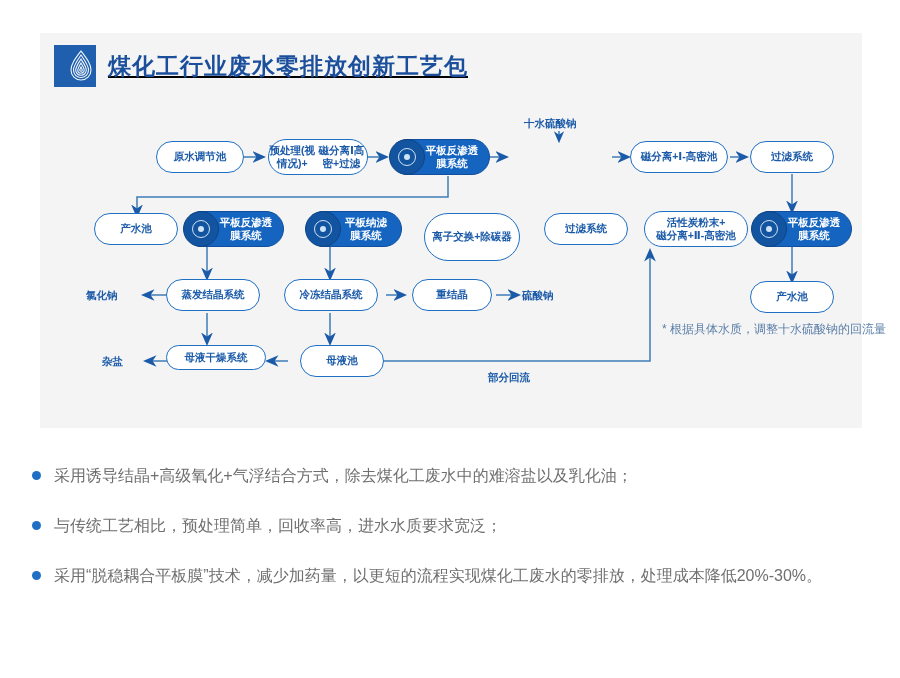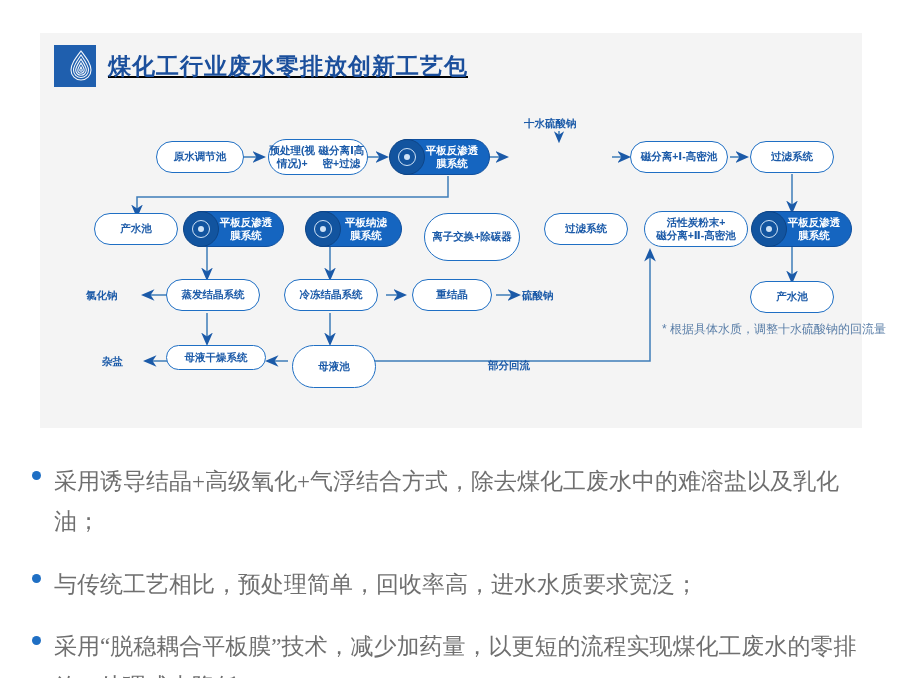--- a/index.html
+++ b/index.html
@@ -59,21 +59,21 @@
     position:absolute;font-size:12px;color:#5b7fa8;white-space:nowrap;z-index:2;
     font-weight:normal;
   }
   
   .bullets{position:absolute;left:32px;top:462px;width:850px;}
   .bullet{display:flex;align-items:flex-start;margin-bottom:22px;}
   .dot{
     width:9px;height:9px;border-radius:50%;background:#1f6fc4;
     margin:9px 13px 0 0;flex:none;
   }
-  .btxt{font-size:23px;line-height:1.75;color:#6f6f6f;max-width:820px;font-family:Liberation Serif, serif;}
+  .btxt{font-size:16px;line-height:1.75;color:#6f6f6f;max-width:820px;}
 </style>
 </head>
 <body>
 
 <div class="card">
 
   <div class="hdr">
     <div class="logo">
       <svg width="42" height="42" viewBox="0 0 42 42">
         <rect x="0" y="0" width="42" height="42" fill="#1f5fae"></rect>
@@ -234,25 +234,25 @@
     <div class="node" style="left:710px;top:248px;width:84px;height:32px;">
       <span class="lbl">产水池</span>
     </div>
 
     <div class="plain" style="left:62px;top:322px;">杂盐</div>
 
     <div class="node" style="left:126px;top:312px;width:100px;height:25px;">
       <span class="lbl">母液干燥系统</span>
     </div>
 
-    <div class="node" style="left:252px;top:312px;width:84px;height:43px;">
+    <div class="node" style="left:260px;top:312px;width:84px;height:32px;">
       <span class="lbl">母液池</span>
     </div>
 
-    <div class="plain" style="left:448px;top:326px;">部分回流</div>
+    <div class="plain" style="left:448px;top:338px;">部分回流</div>
 
     <div class="note" style="left:622px;top:288px;">* 根据具体水质，调整十水硫酸钠的回流量</div>
   </div>
 </div>
 
 <div class="bullets">
   <div class="bullet">
     <span class="dot"></span>
     <span class="btxt">采用诱导结晶+高级氧化+气浮结合方式，除去煤化工废水中的难溶盐以及乳化油；</span>
   </div>

